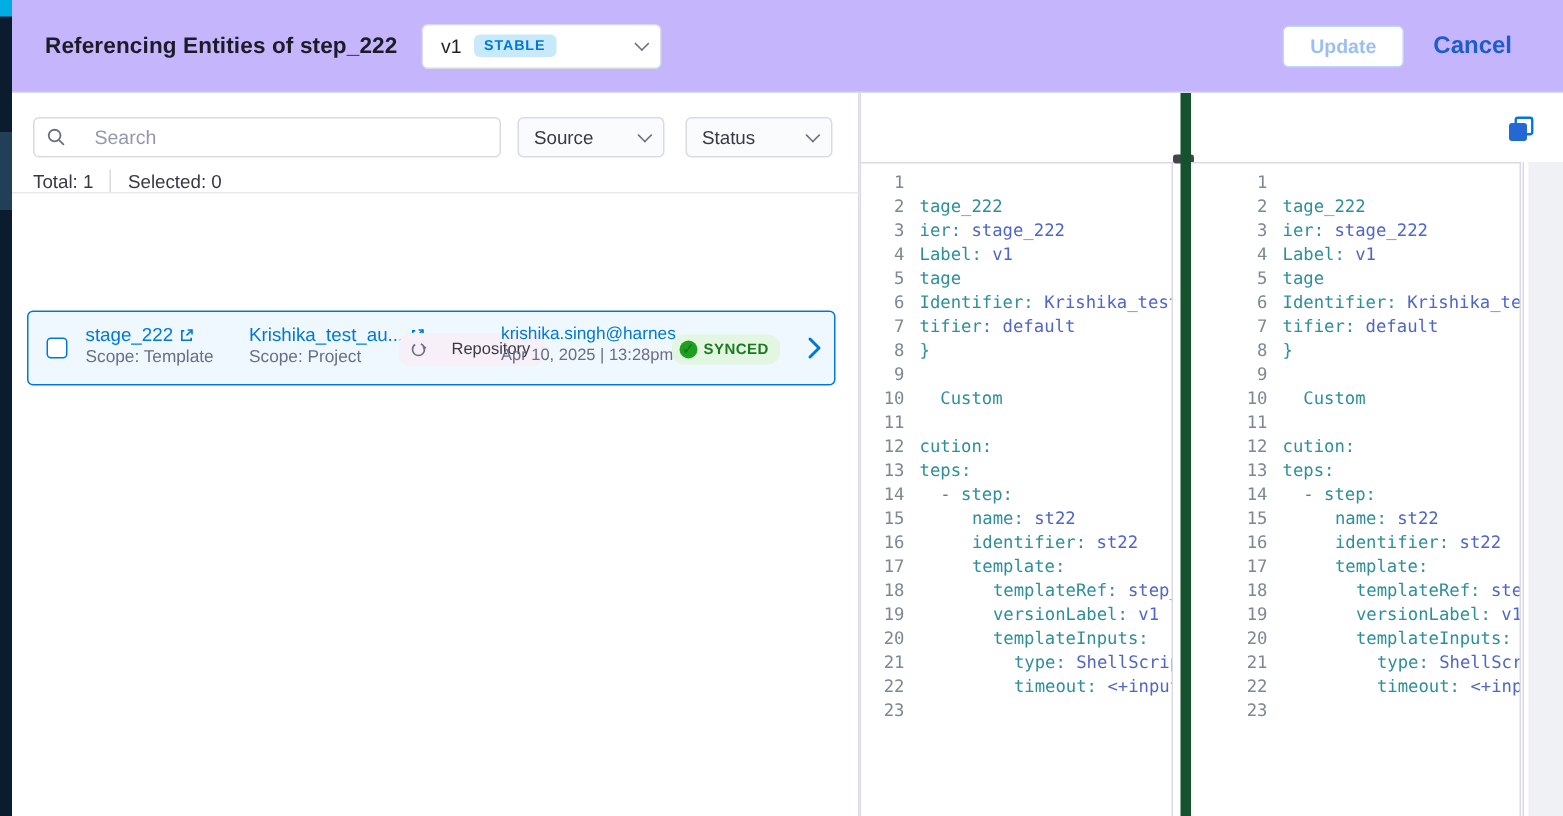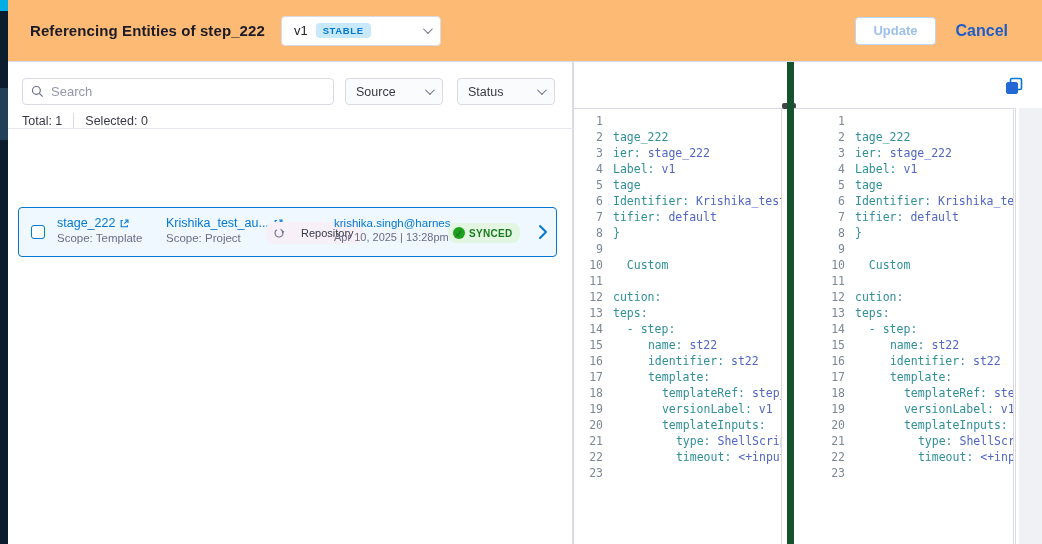--- a/index.html
+++ b/index.html
@@ -6,42 +6,42 @@
   html,body { background:#ffffff; }
   body { font-family:"Liberation Sans", sans-serif; color:#22222a; }
   .frame { position:relative; width:1042px; height:544px; overflow:hidden; background:#fff; }
 
   
   .rail { position:absolute; left:0; top:0; width:8px; height:544px; background:#0b1c2e; }
   .rail-cap { position:absolute; left:0; top:0; width:8px; height:11px; background:#00ade4; }
   .rail-glow { position:absolute; left:0; top:88px; width:8px; height:52px; background:#223f58; }
 
   
-  .hdr { position:absolute; left:8px; top:0; width:1034px; height:62px; background:#fdba74;
+  .hdr { position:absolute; left:8px; top:0; width:1034px; height:62px; background:#c4b5fd;
          border-bottom:1px solid #d9dae5; display:flex; align-items:center; padding:0 0 0 22px; }
   .title { font-size:15px; font-weight:bold; letter-spacing:.1px; color:#1c1c28; }
   .ver-select { margin-left:16px; width:160px; height:30px; border:1px solid #d9dae5; border-radius:4px;
                 background:#fff; display:flex; align-items:center; padding:0 10px 0 12px; cursor:pointer; }
   .ver-val { font-size:13px; color:#22222a; }
   .badge-stable { margin-left:8px; background:#c7e9f9; color:#0278d5; font-size:9.5px; font-weight:bold;
                   letter-spacing:.6px; padding:2px 7px; border-radius:4px; }
   .chev-dn { margin-left:auto; width:7px; height:7px; border-right:1.5px solid #6b6d85;
              border-bottom:1.5px solid #6b6d85; transform:rotate(45deg) translateY(-2px); }
   .hdr-spacer { flex:1; }
   .btn-update { height:28px; padding:0 17px; border:1px solid #bcd6f5; border-radius:4px; background:#fff;
                 color:#9cc0ee; font-size:13px; font-weight:bold; font-family:inherit; }
   .link-cancel { margin:0 34px 0 20px; color:#1d5dc9; font-size:16px; font-weight:bold; cursor:pointer; }
 
   
   .left-panel { position:absolute; left:8px; top:62px; width:565px; height:482px; background:#fff;
                 border-right:1px solid #d9dae5; }
   .filters-sep { position:absolute; left:0; top:66px; width:565px; border-top:1px solid #e6e7ef; }
   .search-box { position:absolute; left:14px; top:16px; width:312px; height:27px; border:1px solid #d9dae5;
                 border-radius:4px; background:#fff; display:flex; align-items:center; padding:0 8px; }
-  .search-box input { border:none; outline:none; flex:1; font-size:13px; font-family:inherit; color:#22222a; margin-left:7px; }
+  .search-box input { border:none; outline:none; flex:1; font-size:13px; font-family:inherit; color:#22222a; margin-left:19px; }
   .search-box input::placeholder { color:#9496ad; }
   .dd { position:absolute; top:16px; height:27px; width:98px; border:1px solid #d9dae5; border-radius:4px;
         background:#fafbfc; display:flex; align-items:center; padding:0 10px; font-size:12.5px; color:#383946; cursor:pointer; }
   .dd-source { left:337px; } .dd-status { left:449px; }
   .totals { position:absolute; left:14px; top:51px; display:flex; align-items:center; gap:11px;
             font-size:12.5px; color:#383946; }
   .totals .vsep { width:1px; height:15px; background:#d9dae5; }
 
   
   .thead { position:absolute; left:0; top:170px; width:565px; height:20px; font-size:10px; font-weight:bold;

